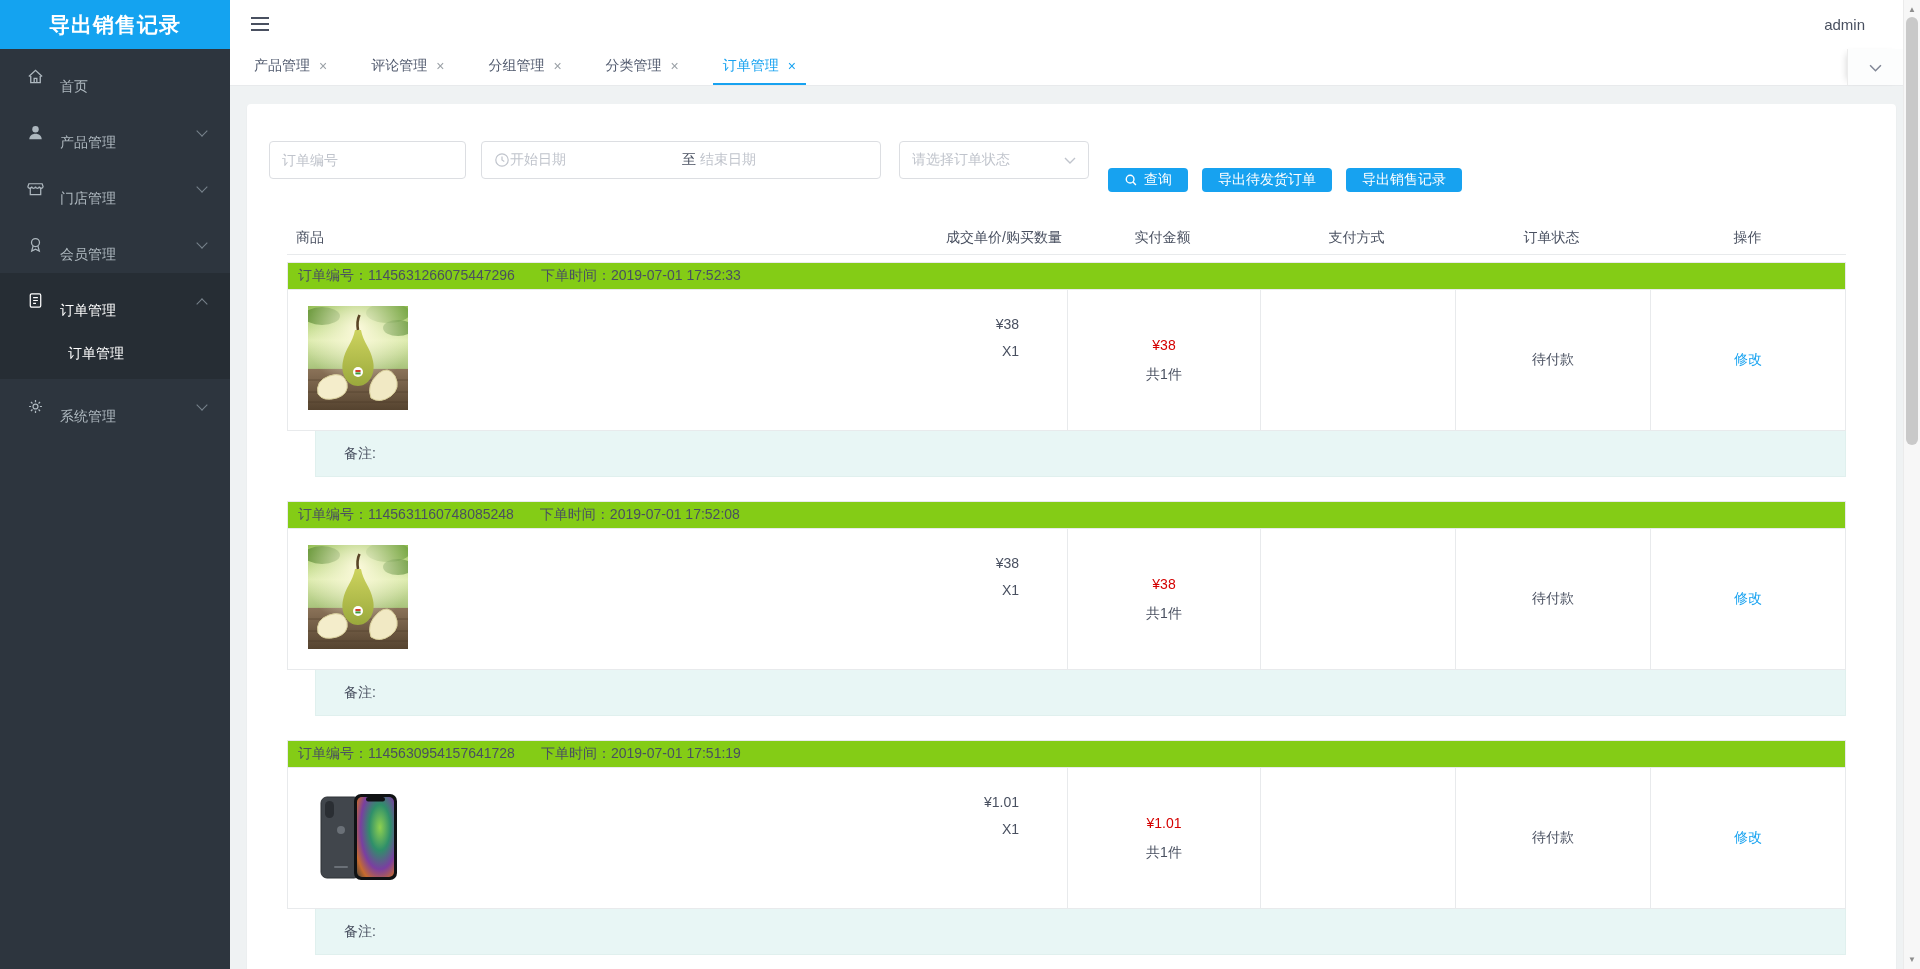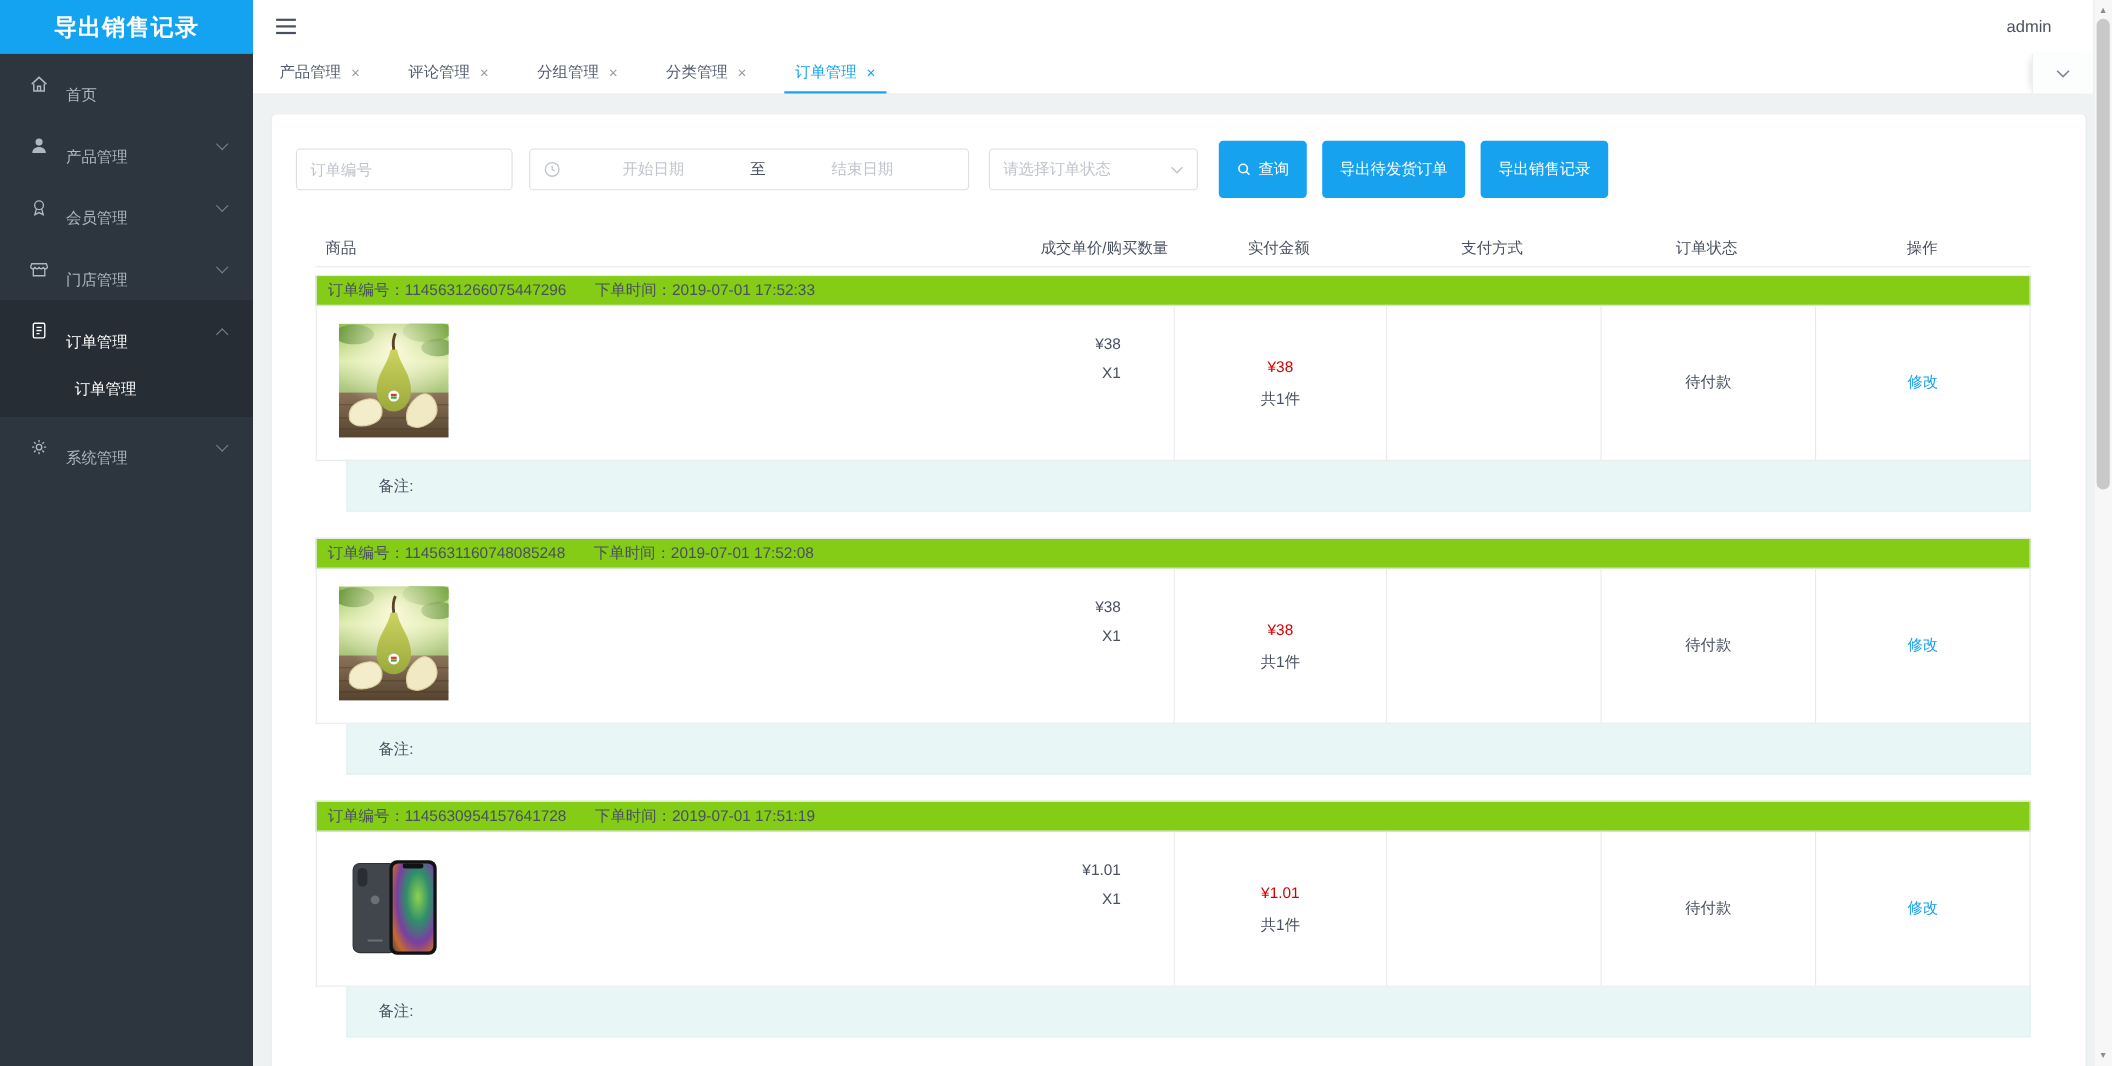--- a/index.html
+++ b/index.html
@@ -47,28 +47,28 @@
   .card { background:#fff; border-radius:4px; box-shadow:0 1px 2px rgba(0,0,0,.05);
     padding:24px 22px; height:1400px; }
 
   .filters { display:flex; align-items:center; }
   .f-input { width:197px; height:38px; border:1px solid #dcdee2; border-radius:4px;
     padding:0 12px; font-size:14px; color:#495060; outline:none;
     font-family:"Liberation Sans","DejaVu Sans",sans-serif; }
   .f-input::placeholder { color:#c0c4cc; }
   .f-date { width:400px; height:38px; margin-left:15px; border:1px solid #dcdee2; border-radius:4px;
     display:flex; align-items:center; padding:0 12px; font-size:14px; color:#c0c4cc; cursor:pointer; }
-  .f-date .ph { flex:1; text-align:center; }
+  .f-date .ph { flex:1; }
   .f-date .sep { color:#495060; padding:0 4px; }
   .f-select { width:190px; height:38px; margin-left:18px; border:1px solid #dcdee2; border-radius:4px;
     display:flex; align-items:center; justify-content:space-between; padding:0 12px;
     font-size:14px; color:#c0c4cc; cursor:pointer; }
-  .btn { height:52px; border:none; border-radius:4px; background:#17a2f0; color:#fff; font-size:14px;
+  .btn { height:24px; border:none; border-radius:4px; background:#17a2f0; color:#fff; font-size:14px;
     padding:0 16px; margin-left:14px; cursor:pointer; display:inline-flex; align-items:center;
-    gap:6px; font-family:"Liberation Sans","DejaVu Sans",sans-serif; }
+    gap:6px; font-family:"Liberation Sans","DejaVu Sans",sans-serif;margin-top:40px; }
   .btn.search { margin-left:19px; }
 
   
   .table-wrap { margin:29px 28px 0 18px; font-size:14px; color:#495060; }
   .grid-cols { display:grid; grid-template-columns:779px 193px 195px 195px 1fr; }
   .thead { height:34px; border-bottom:1px solid #e8eaec; align-items:center; }
   .th-first { display:flex; justify-content:space-between; padding:0 4px 0 9px; }
   .th-center { text-align:center; }
 
   .order-group { margin-top:24px; }
@@ -123,37 +123,37 @@
             </svg>
           </span>
       <span class="mi-label">产品管理</span>
           <span class="chev "></span>
         </div>
       </div>
       <div class="menu-section">
         <div class="menu-item">
       <span class="mi-icon">
             <svg width="19" height="19" viewBox="0 0 20 20" fill="none" stroke="currentColor" stroke-width="1.3">
+              <path d="M4.5 9 V16.5 H15.5 V9"></path>
+              <path d="M3 5 h14 l1 3 a2 1.8 0 0 1 -4 0 a2 1.8 0 0 1 -4 0 a2 1.8 0 0 1 -4 0 a2 1.8 0 0 1 -4 0 z"></path>
+            </svg>
+          </span>
+      <span class="mi-label">门店管理</span>
+          <span class="chev "></span>
+        </div>
+      </div>
+      <div class="menu-section">
+        <div class="menu-item">
+      <span class="mi-icon">
+            <svg width="19" height="19" viewBox="0 0 20 20" fill="none" stroke="currentColor" stroke-width="1.3">
               <circle cx="10" cy="8" r="4.2"></circle>
               <path d="M7.5 11.5 L6 17 L10 15 L14 17 L12.5 11.5"></path>
             </svg>
           </span>
       <span class="mi-label">会员管理</span>
-          <span class="chev "></span>
-        </div>
-      </div>
-      <div class="menu-section">
-        <div class="menu-item">
-      <span class="mi-icon">
-            <svg width="19" height="19" viewBox="0 0 20 20" fill="none" stroke="currentColor" stroke-width="1.3">
-              <path d="M4.5 9 V16.5 H15.5 V9"></path>
-              <path d="M3 5 h14 l1 3 a2 1.8 0 0 1 -4 0 a2 1.8 0 0 1 -4 0 a2 1.8 0 0 1 -4 0 a2 1.8 0 0 1 -4 0 z"></path>
-            </svg>
-          </span>
-      <span class="mi-label">门店管理</span>
           <span class="chev "></span>
         </div>
       </div>
       <div class="menu-section expanded">
         <div class="menu-item">
       <span class="mi-icon">
             <svg width="19" height="19" viewBox="0 0 20 20" fill="none" stroke="currentColor" stroke-width="1.3">
               <rect x="4.5" y="3" width="11" height="14" rx="1.5"></rect>
               <path d="M7.5 7h5 M7.5 10h5 M7.5 13h3"></path>
             </svg>

